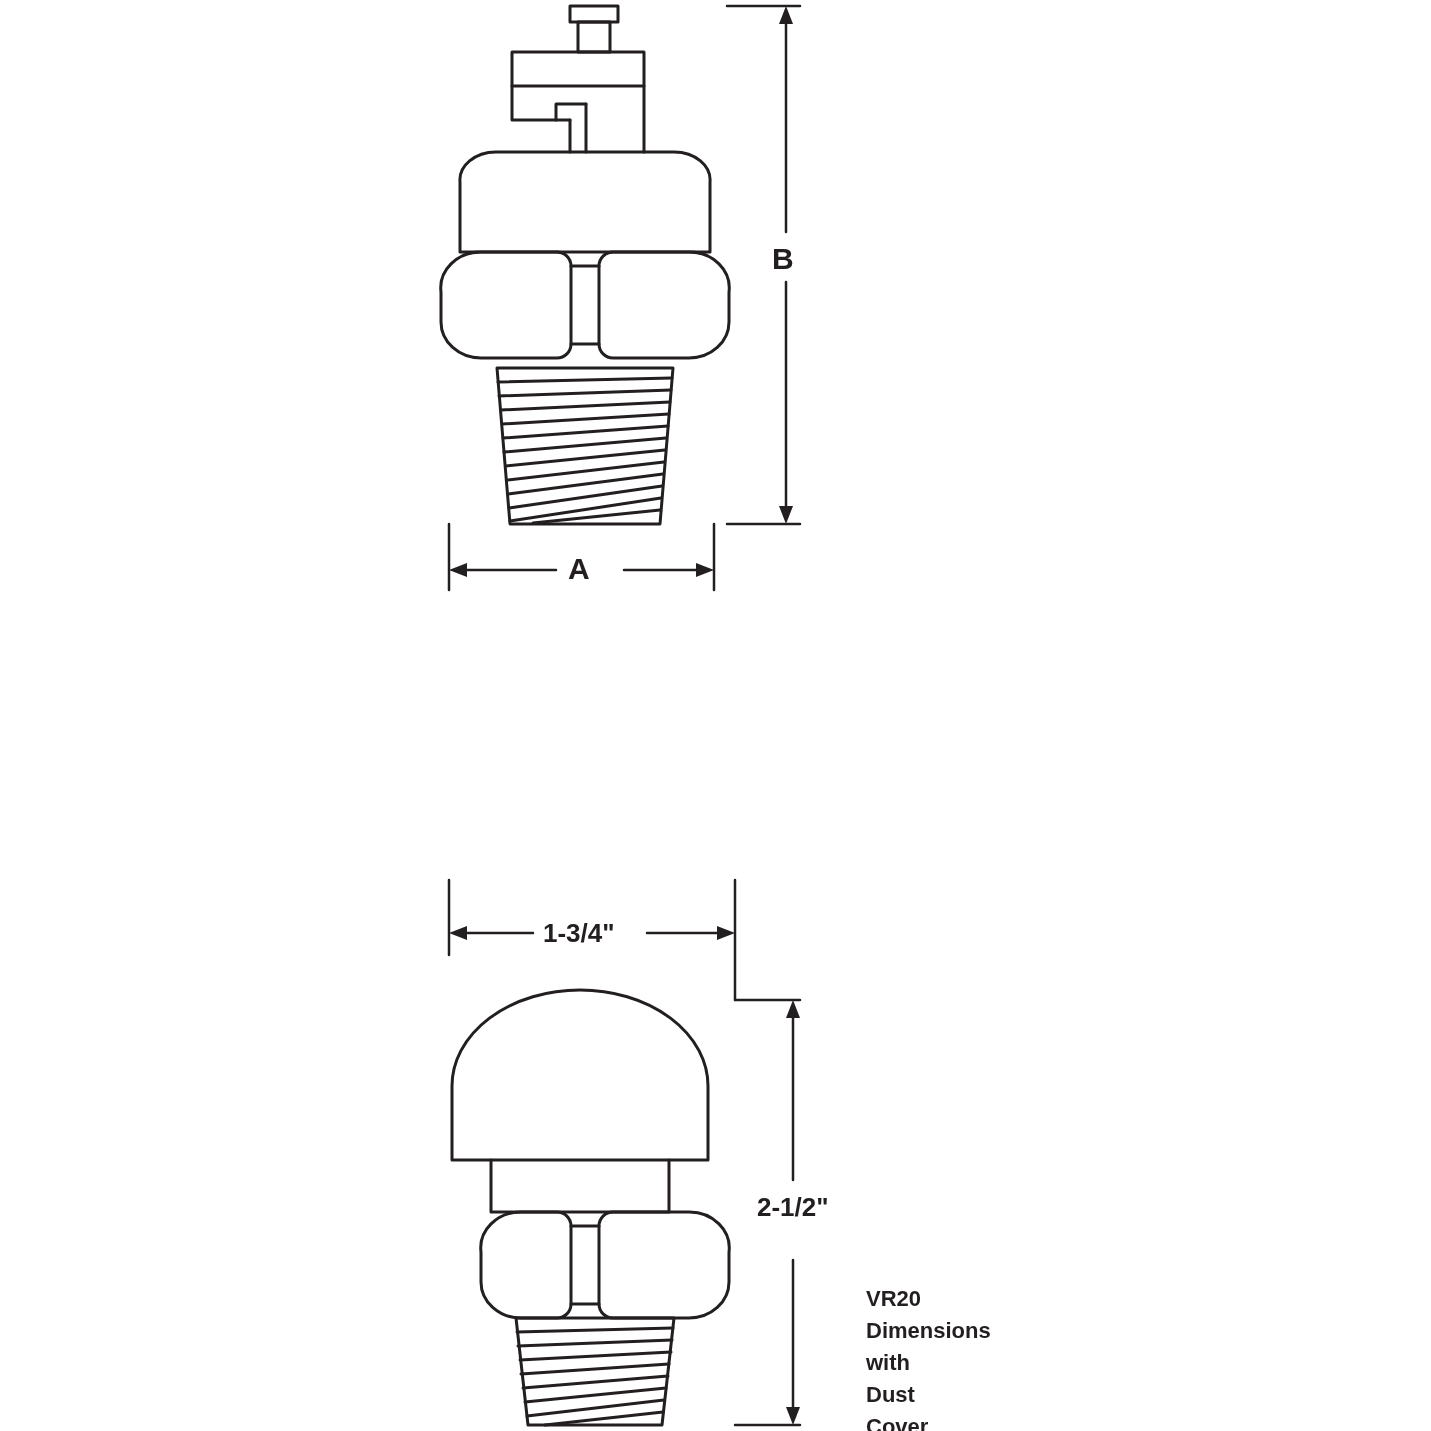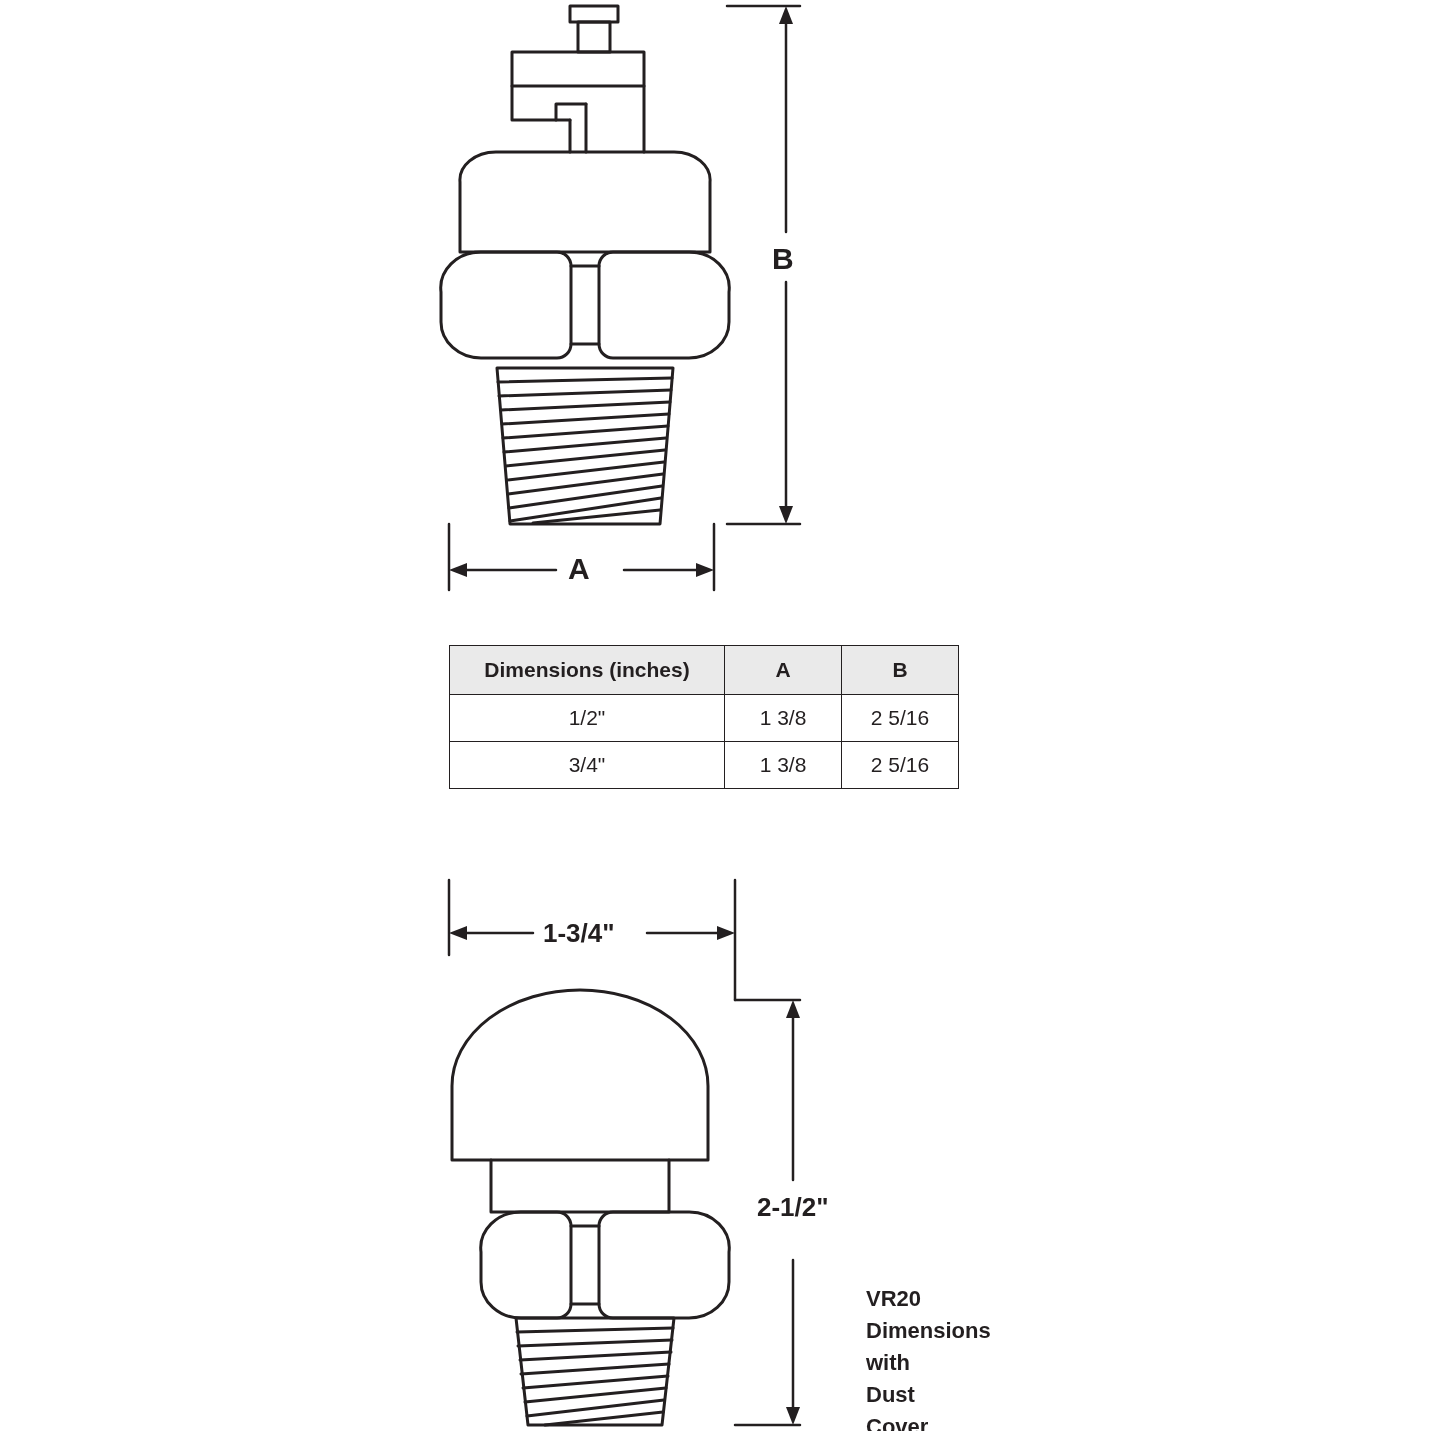--- a/index.html
+++ b/index.html
@@ -195,35 +195,14 @@
   <div class="dim-label" id="label-B">B</div>
   <div class="dim-label" id="label-width2">1-3/4"</div>
   <div class="dim-label" id="label-height2">2-1/2"</div>
 
   <div id="caption">VR20
 Dimensions
 with
 Dust
 Cover</div>
 
-  <table class="dim-table">
-    <thead>
-      <tr>
-        <th class="col-name">Dimensions (inches)</th>
-        <th class="col-a">A</th>
-        <th class="col-b">B</th>
-      </tr>
-    </thead>
-    <tbody>
-      <tr>
-        <td>1/2"</td>
-        <td>1 3/8</td>
-        <td>2 5/16</td>
-      </tr>
-      <tr>
-        <td>3/4"</td>
-        <td>1 3/8</td>
-        <td>2 5/16</td>
-      </tr>
-    </tbody>
-  </table>
 
 </div>
 
 </body></html>

